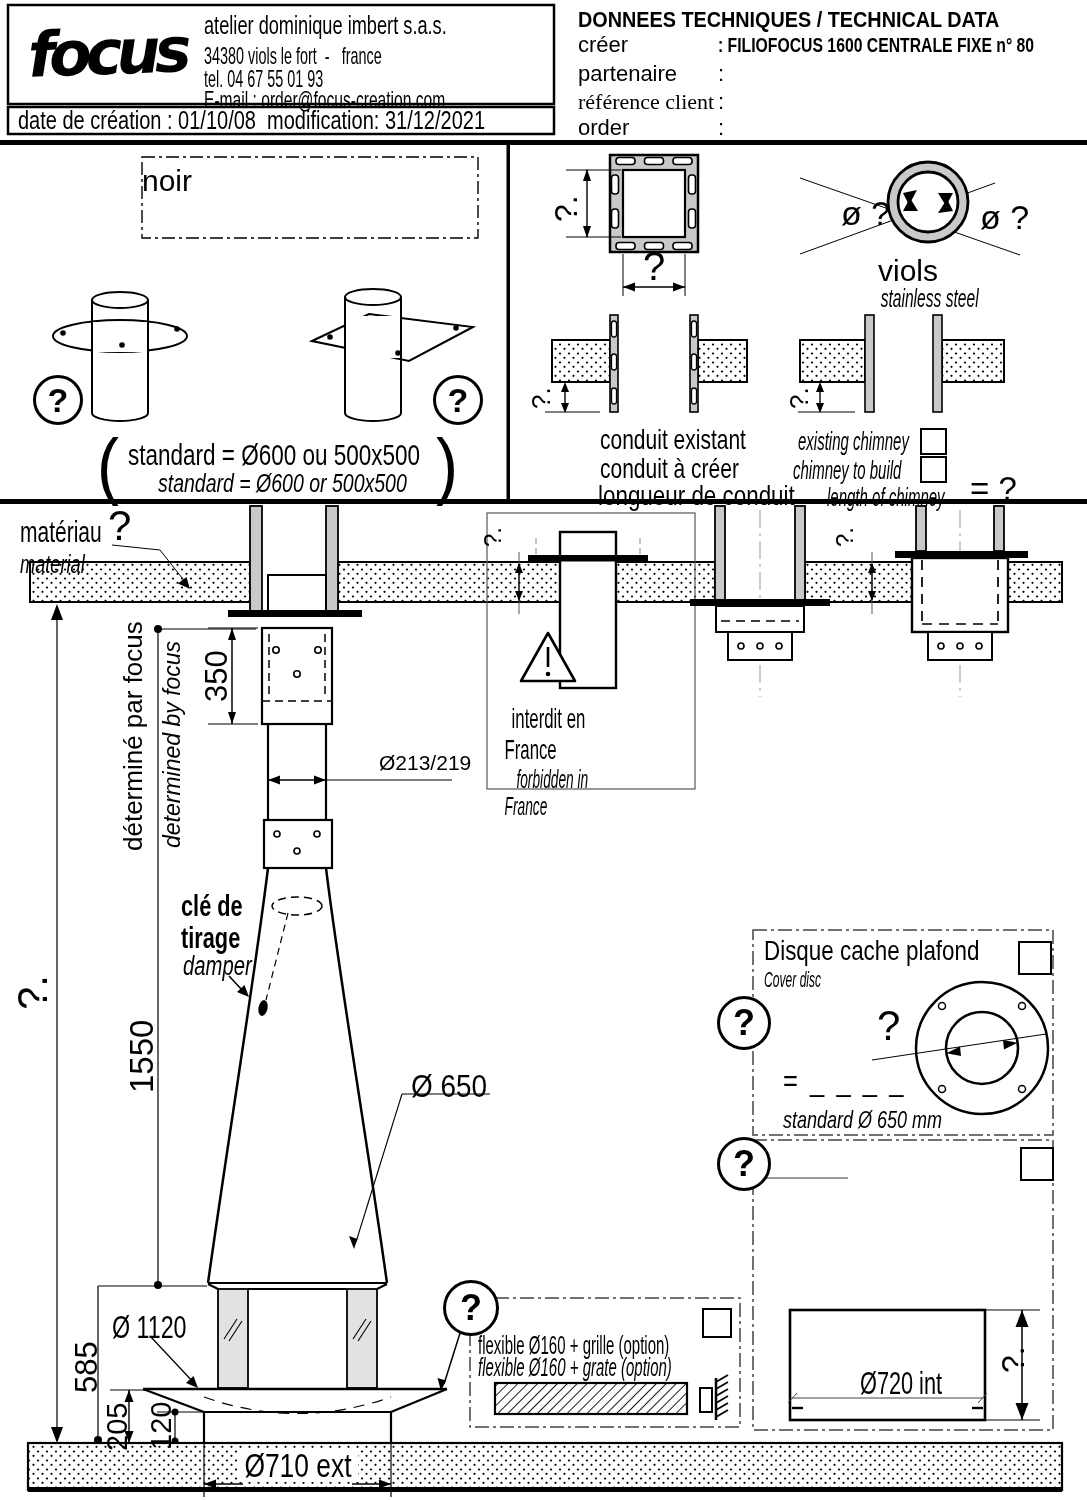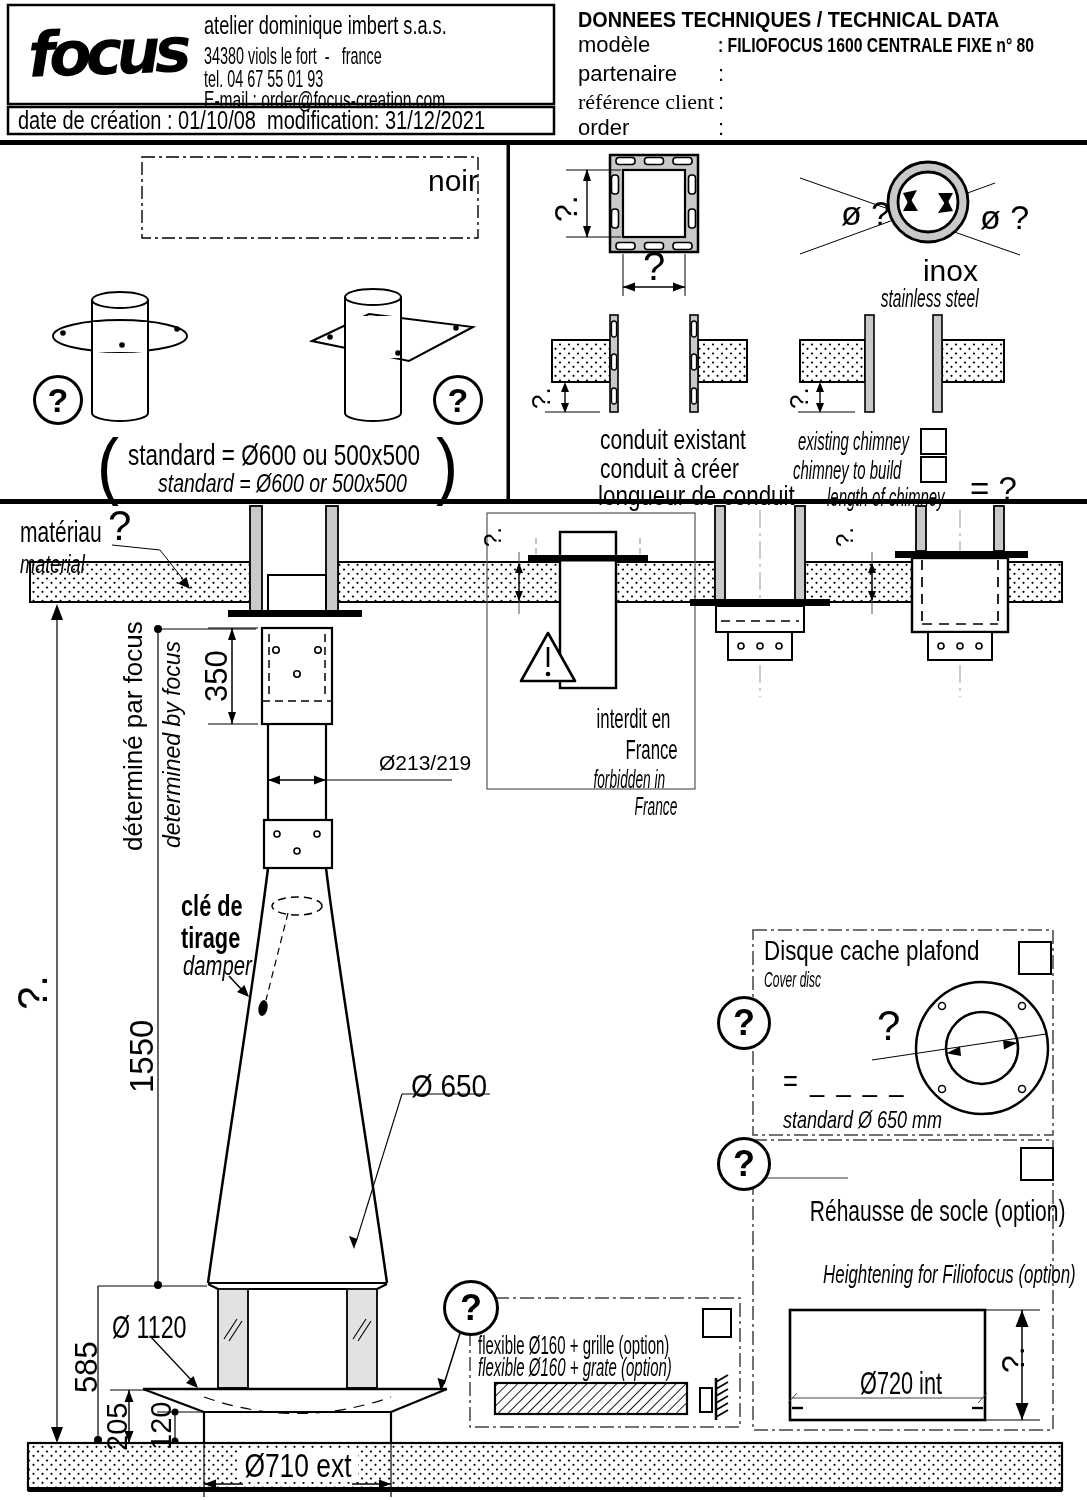--- a/index.html
+++ b/index.html
@@ -2,21 +2,21 @@
 <html><head>
 <meta charset="utf-8">
 <style>
   html,body{margin:0;padding:0;background:#fff;}
   .page{position:relative;width:1087px;height:1500px;background:#fff;overflow:hidden;
         font-family:"Liberation Sans","DejaVu Sans",sans-serif;color:#000;}
   svg.art{position:absolute;left:0;top:0;z-index:1;}
   .t{position:absolute;white-space:pre;line-height:1;z-index:3;}
   .i{font-style:italic;}
   .b{font-weight:bold;}
-  .c{text-align:right;}
+  .c{text-align:left;}
   .rot{transform:rotate(-90deg);transform-origin:0 0;}
   .sx55{transform:scaleX(.55);transform-origin:0 0;}
   .sx60{transform:scaleX(.60);transform-origin:0 0;}
   .sx65{transform:scaleX(.65);transform-origin:0 0;}
   .sx70{transform:scaleX(.70);transform-origin:0 0;}
   .sx75{transform:scaleX(.75);transform-origin:0 0;}
   .sx80{transform:scaleX(.80);transform-origin:0 0;}
   .sx85{transform:scaleX(.85);transform-origin:0 0;}
   .sx90{transform:scaleX(.90);transform-origin:0 0;}
   .sq{display:inline-block;transform-origin:50% 50%;}
@@ -330,42 +330,42 @@
   </g>
 </svg>
 
 <div class="t logo" style="left:28px;top:22px;">focus</div>
 <div class="t sx70" style="left:204px;top:12px;font-size:26px;">atelier dominique imbert s.a.s.</div>
 <div class="t sx60" style="left:204px;top:44px;font-size:24px;">34380 viols le fort  -   france</div>
 <div class="t sx60" style="left:204px;top:67px;font-size:24px;">tel. 04 67 55 01 93</div>
 <div class="t sx65" style="left:204px;top:88px;font-size:24px;">E-mail : order@focus-creation.com</div>
 <div class="t sx80" style="left:18px;top:108px;font-size:25px;">date de création : 01/10/08  modification: 31/12/2021</div>
 <div class="t b sx90" style="left:578px;top:9px;font-size:22px;">DONNEES TECHNIQUES / TECHNICAL DATA</div>
-<div class="t" style="left:578px;top:34px;font-size:22px;">modèle</div>
+<div class="t" style="left:578px;top:34px;font-size:22px;">créer</div>
 <div class="t b sx75" style="left:718px;top:34px;font-size:21px;">: FILIOFOCUS 1600 CENTRALE FIXE n° 80</div>
 <div class="t" style="left:578px;top:63px;font-size:22px;">partenaire</div>
 <div class="t" style="left:718px;top:63px;font-size:22px;">:</div>
 <div class="t" style="left:578px;top:91px;font-size:22px;font-family:Liberation Serif, serif;">référence client</div>
 <div class="t" style="left:718px;top:91px;font-size:22px;">:</div>
 <div class="t" style="left:578px;top:117px;font-size:22px;">order</div>
 <div class="t" style="left:718px;top:117px;font-size:22px;">:</div>
 
 <div class="t c" style="left:142px;top:166px;width:336px;font-size:30px;">noir</div>
 <div class="badge" style="left:33px;top:375px;width:44px;height:44px;font-size:34px;">?</div>
 <div class="badge" style="left:433px;top:375px;width:44px;height:44px;font-size:34px;">?</div>
 <div class="t" style="left:97px;top:432px;font-size:66px;transform:scaleY(1.12);">(</div>
 <div class="t" style="left:436px;top:432px;font-size:66px;transform:scaleY(1.12);">)</div>
 <div class="t sx75" style="left:128px;top:440px;font-size:30px;">standard = Ø600 ou 500x500</div>
 <div class="t i sx75" style="left:158px;top:470px;font-size:26px;">standard = Ø600 or 500x500</div>
 
 <div class="t rot" style="left:550px;top:222px;font-size:32px;">?.</div>
 <div class="t" style="left:643px;top:246px;font-size:40px;">?</div>
 <div class="t" style="left:841px;top:196px;font-size:34px;">ø ?</div>
 <div class="t" style="left:980px;top:200px;font-size:34px;">ø ?</div>
-<div class="t c" style="left:878px;top:256px;width:100px;font-size:30px;">inox</div>
+<div class="t c" style="left:878px;top:256px;width:100px;font-size:30px;">viols</div>
 <div class="t c i" style="left:848px;top:285px;width:160px;font-size:26px;"><span class="sq q60">stainless steel</span></div>
 <div class="t rot" style="left:528px;top:409px;font-size:26px;">?.</div>
 <div class="t rot" style="left:786px;top:409px;font-size:26px;">?.</div>
 <div class="t sx75" style="left:600px;top:426px;font-size:28px;">conduit existant</div>
 <div class="t i sx60" style="left:798px;top:429px;font-size:25px;">existing chimney</div>
 <div class="cb" style="left:920px;top:428px;width:23px;height:23px;"></div>
 <div class="t sx75" style="left:600px;top:455px;font-size:28px;">conduit à créer</div>
 <div class="t i sx60" style="left:793px;top:458px;font-size:25px;">chimney to build</div>
 <div class="cb" style="left:920px;top:456px;width:23px;height:23px;"></div>
 <div class="t sx80" style="left:598px;top:482px;font-size:28px;">longueur de conduit</div>
@@ -400,22 +400,20 @@
 <div class="badge" style="left:717px;top:996px;width:48px;height:48px;font-size:36px;">?</div>
 <div class="cb" style="left:1018px;top:941px;width:30px;height:30px;"></div>
 <div class="t sx80" style="left:764px;top:937px;font-size:28px;">Disque cache plafond</div>
 <div class="t i sx55" style="left:764px;top:969px;font-size:22px;">Cover disc</div>
 <div class="t" style="left:877px;top:1005px;font-size:42px;">?</div>
 <div class="t sx85" style="left:783px;top:1066px;font-size:30px;letter-spacing:3px;">= _ _ _ _</div>
 <div class="t i sx75" style="left:783px;top:1108px;font-size:24px;">standard Ø 650 mm</div>
 
 <div class="badge" style="left:717px;top:1137px;width:48px;height:48px;font-size:36px;">?</div>
 <div class="cb" style="left:1020px;top:1147px;width:30px;height:30px;"></div>
-<div class="t c" style="left:755px;top:1196px;width:296px;font-size:30px;"><span class="sq q70">Réhausse de socle (option)</span></div>
-<div class="t c i" style="left:755px;top:1261px;width:296px;font-size:26px;"><span class="sq q65">Heightening for Filiofocus (option)</span></div>
 <div class="t sx70" style="left:860px;top:1368px;font-size:31px;">Ø720 int</div>
 <div class="t rot" style="left:997px;top:1373px;font-size:32px;">?.</div>
 
 <div class="badge" style="left:443px;top:1280px;width:50px;height:50px;font-size:36px;">?</div>
 <div class="cb" style="left:702px;top:1308px;width:26px;height:26px;"></div>
 <div class="t sx60" style="left:478px;top:1333px;font-size:25px;">flexible Ø160 + grille (option)</div>
 <div class="t i sx60" style="left:478px;top:1355px;font-size:25px;">flexible Ø160 + grate (option)</div>
 
 </div>
 

